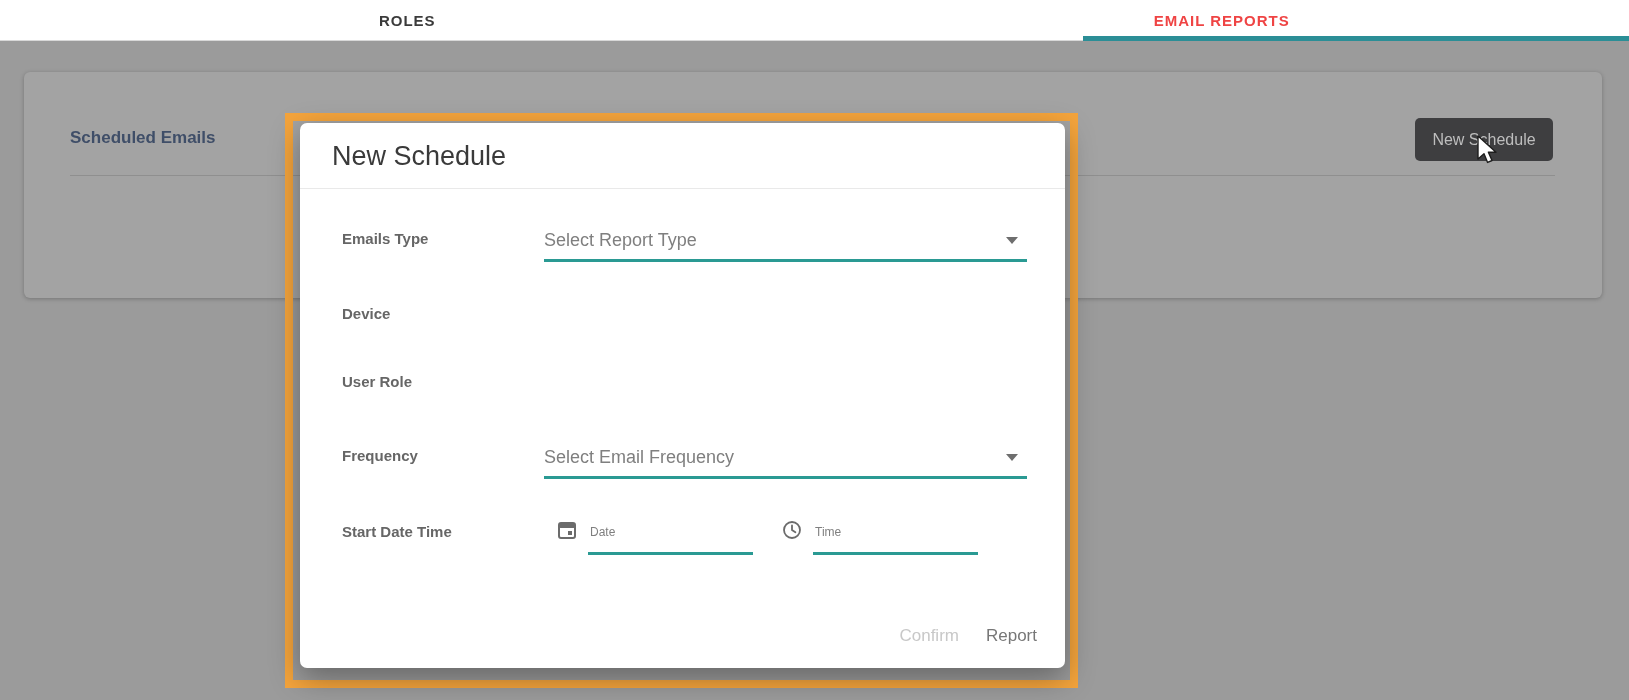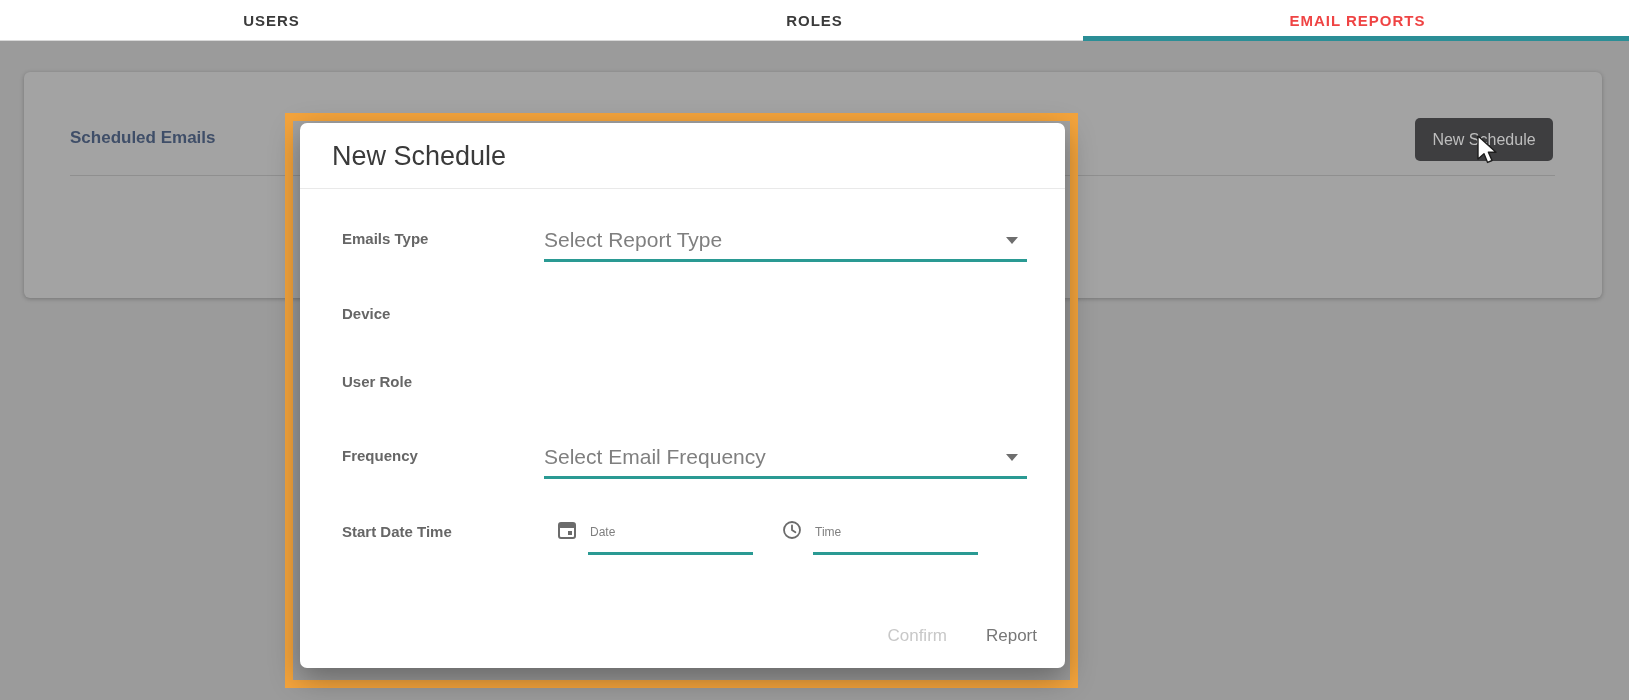--- a/index.html
+++ b/index.html
@@ -35,45 +35,44 @@
           background:#ffffff; border-radius:7px; box-shadow:0 10px 30px rgba(0,0,0,0.35); z-index:50; }
   .modal-title { position:absolute; left:32px; top:16px; font-size:27px; line-height:34px;
           font-weight:500; color:#3a3a3a; }
   .modal-divider { position:absolute; left:0; top:65px; width:765px; height:1px; background:#e9e9e9; }
 
   .field-label { position:absolute; left:42px; transform:translateY(-50%);
           font-size:15px; font-weight:bold; color:#666666; }
   .select-box { position:absolute; left:244px; width:483px; height:40px;
           transform:translateY(-50%); cursor:pointer; }
   .select-placeholder { position:absolute; left:0; top:50%; transform:translateY(-50%);
-          font-size:21px; color:#7f7f7f; }
+          font-size:18px; color:#7f7f7f; }
   .select-arrow { position:absolute; right:9px; top:50%; margin-top:-3px; width:0; height:0;
           border-left:6px solid transparent; border-right:6px solid transparent;
           border-top:7px solid #6e6e6e; }
   .select-underline { position:absolute; left:0; bottom:-2px; width:483px; height:3px; background:#2a9a93; }
 
   .dt-icon { position:absolute; transform:translateY(-50%); width:22px; height:22px; }
   .dt-placeholder { position:absolute; transform:translateY(-50%); font-size:12px; color:#7f7f7f; }
   .dt-underline { position:absolute; height:3px; background:#2a9a93; }
 
-  .modal-actions { position:absolute; right:28px; top:503px; display:flex; gap:39px; }
+  .modal-actions { position:absolute; right:28px; top:503px; display:flex; gap:27px; }
   .btn-text { font-size:17px; font-weight:500; background:none; border:none;
           font-family:"Liberation Sans", sans-serif; cursor:pointer; }
   .btn-confirm { color:#c8c8c8; }
   .btn-cancel { color:#777777; }
 
   .cursor { position:absolute; left:1476px; top:135px; z-index:99; pointer-events:none; }
 </style>
 </head>
 <body>
 
 <div class="stage">
 
   <div class="tabbar">
-    <div class="tab">USERS</div>
     <div class="tab">ROLES</div>
     <div class="tab active">EMAIL REPORTS</div>
     <div class="tab-indicator"></div>
   </div>
 
   <div class="content">
     <div class="card">
       <div class="card-title">Scheduled Emails</div>
       <div class="card-divider"></div>
       <div class="new-schedule-btn">New Schedule</div>

